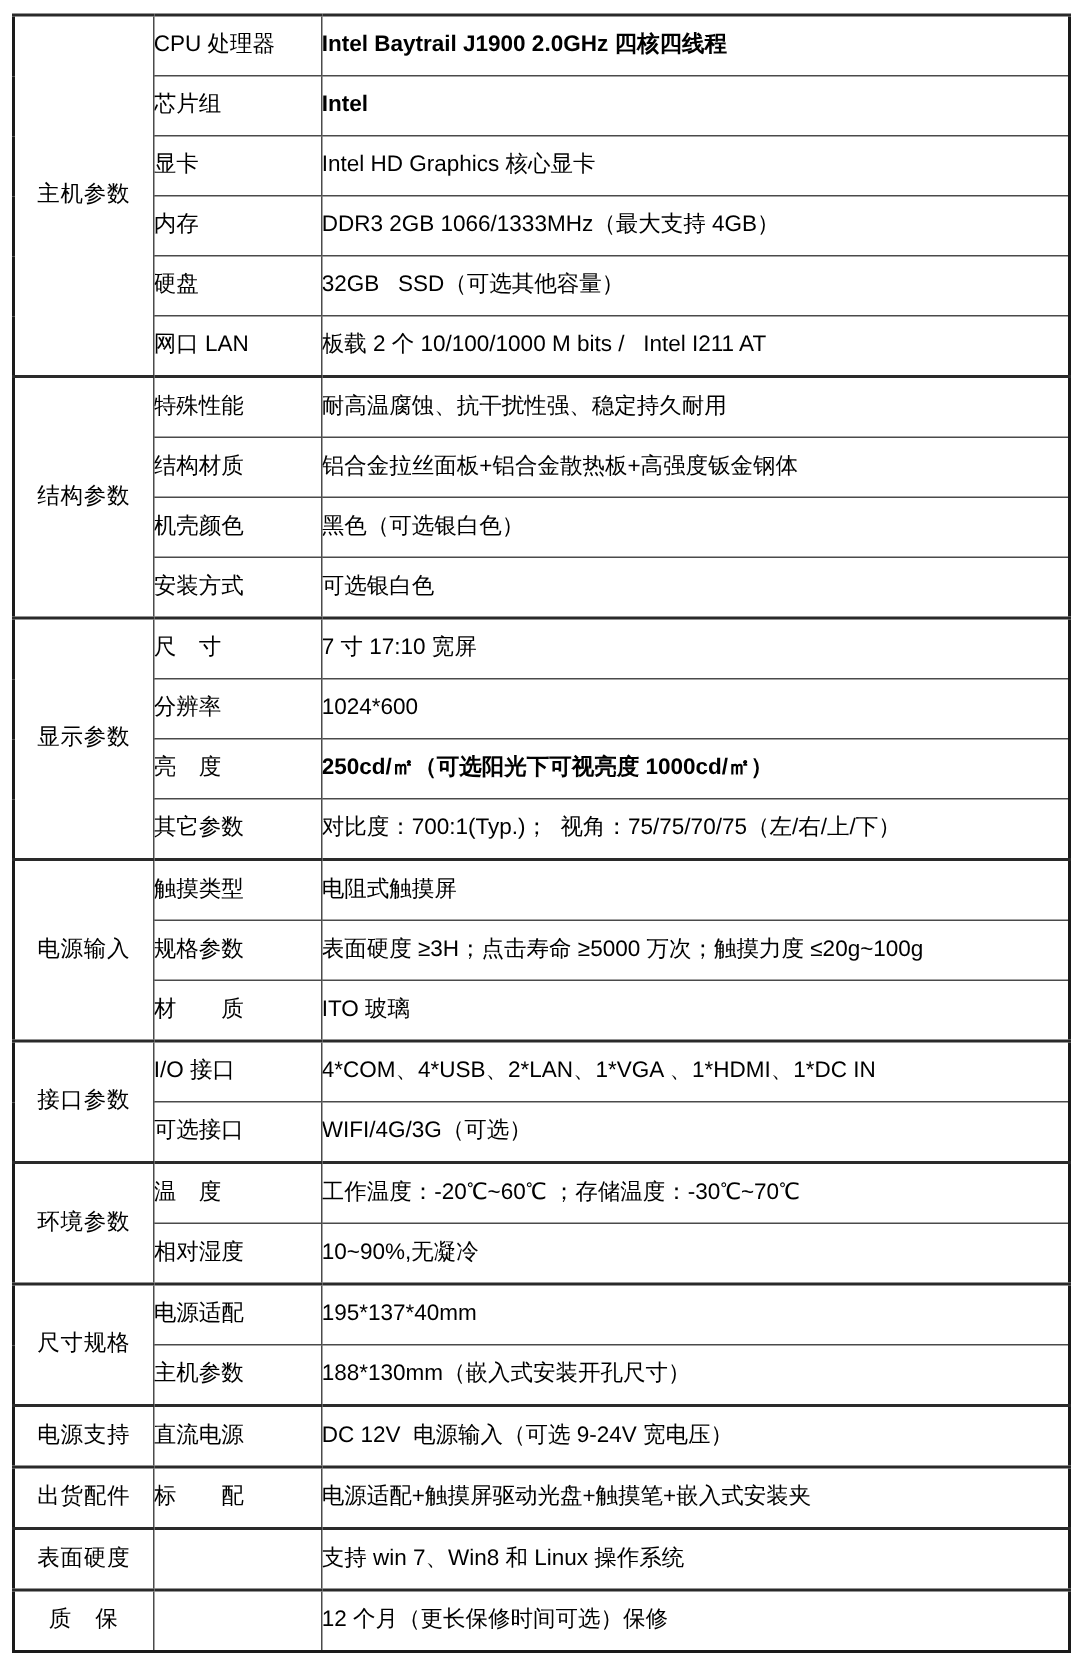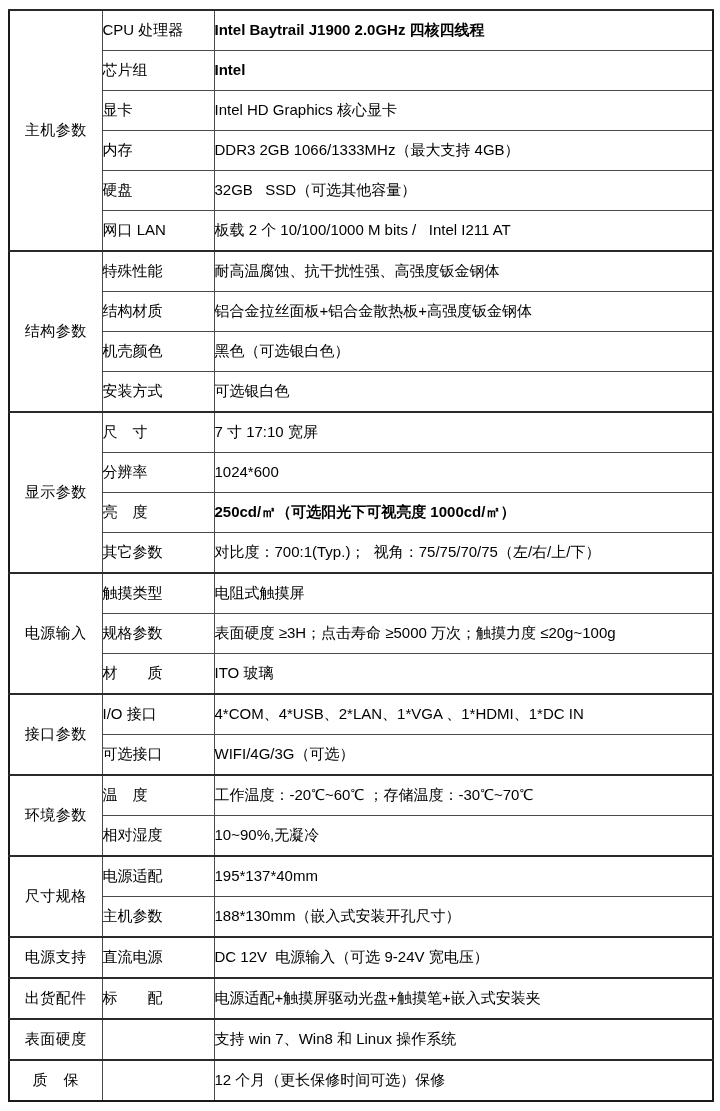--- a/index.html
+++ b/index.html
@@ -85,21 +85,21 @@
         <td class="val">32GB   SSD（可选其他容量）</td>
       </tr>
       <tr>
         <td class="lbl">网口 LAN</td>
         <td class="val">板载 2 个 10/100/1000 M bits /   Intel I211 AT</td>
       </tr>
 
       <tr class="sec">
         <td class="cat" rowspan="4">结构参数</td>
         <td class="lbl">特殊性能</td>
-        <td class="val">耐高温腐蚀、抗干扰性强、高强度钣金钢体</td>
+        <td class="val">耐高温腐蚀、抗干扰性强、稳定持久耐用</td>
       </tr>
       <tr>
         <td class="lbl">结构材质</td>
         <td class="val">铝合金拉丝面板+铝合金散热板+高强度钣金钢体</td>
       </tr>
       <tr>
         <td class="lbl">机壳颜色</td>
         <td class="val">黑色（可选银白色）</td>
       </tr>
       <tr>

